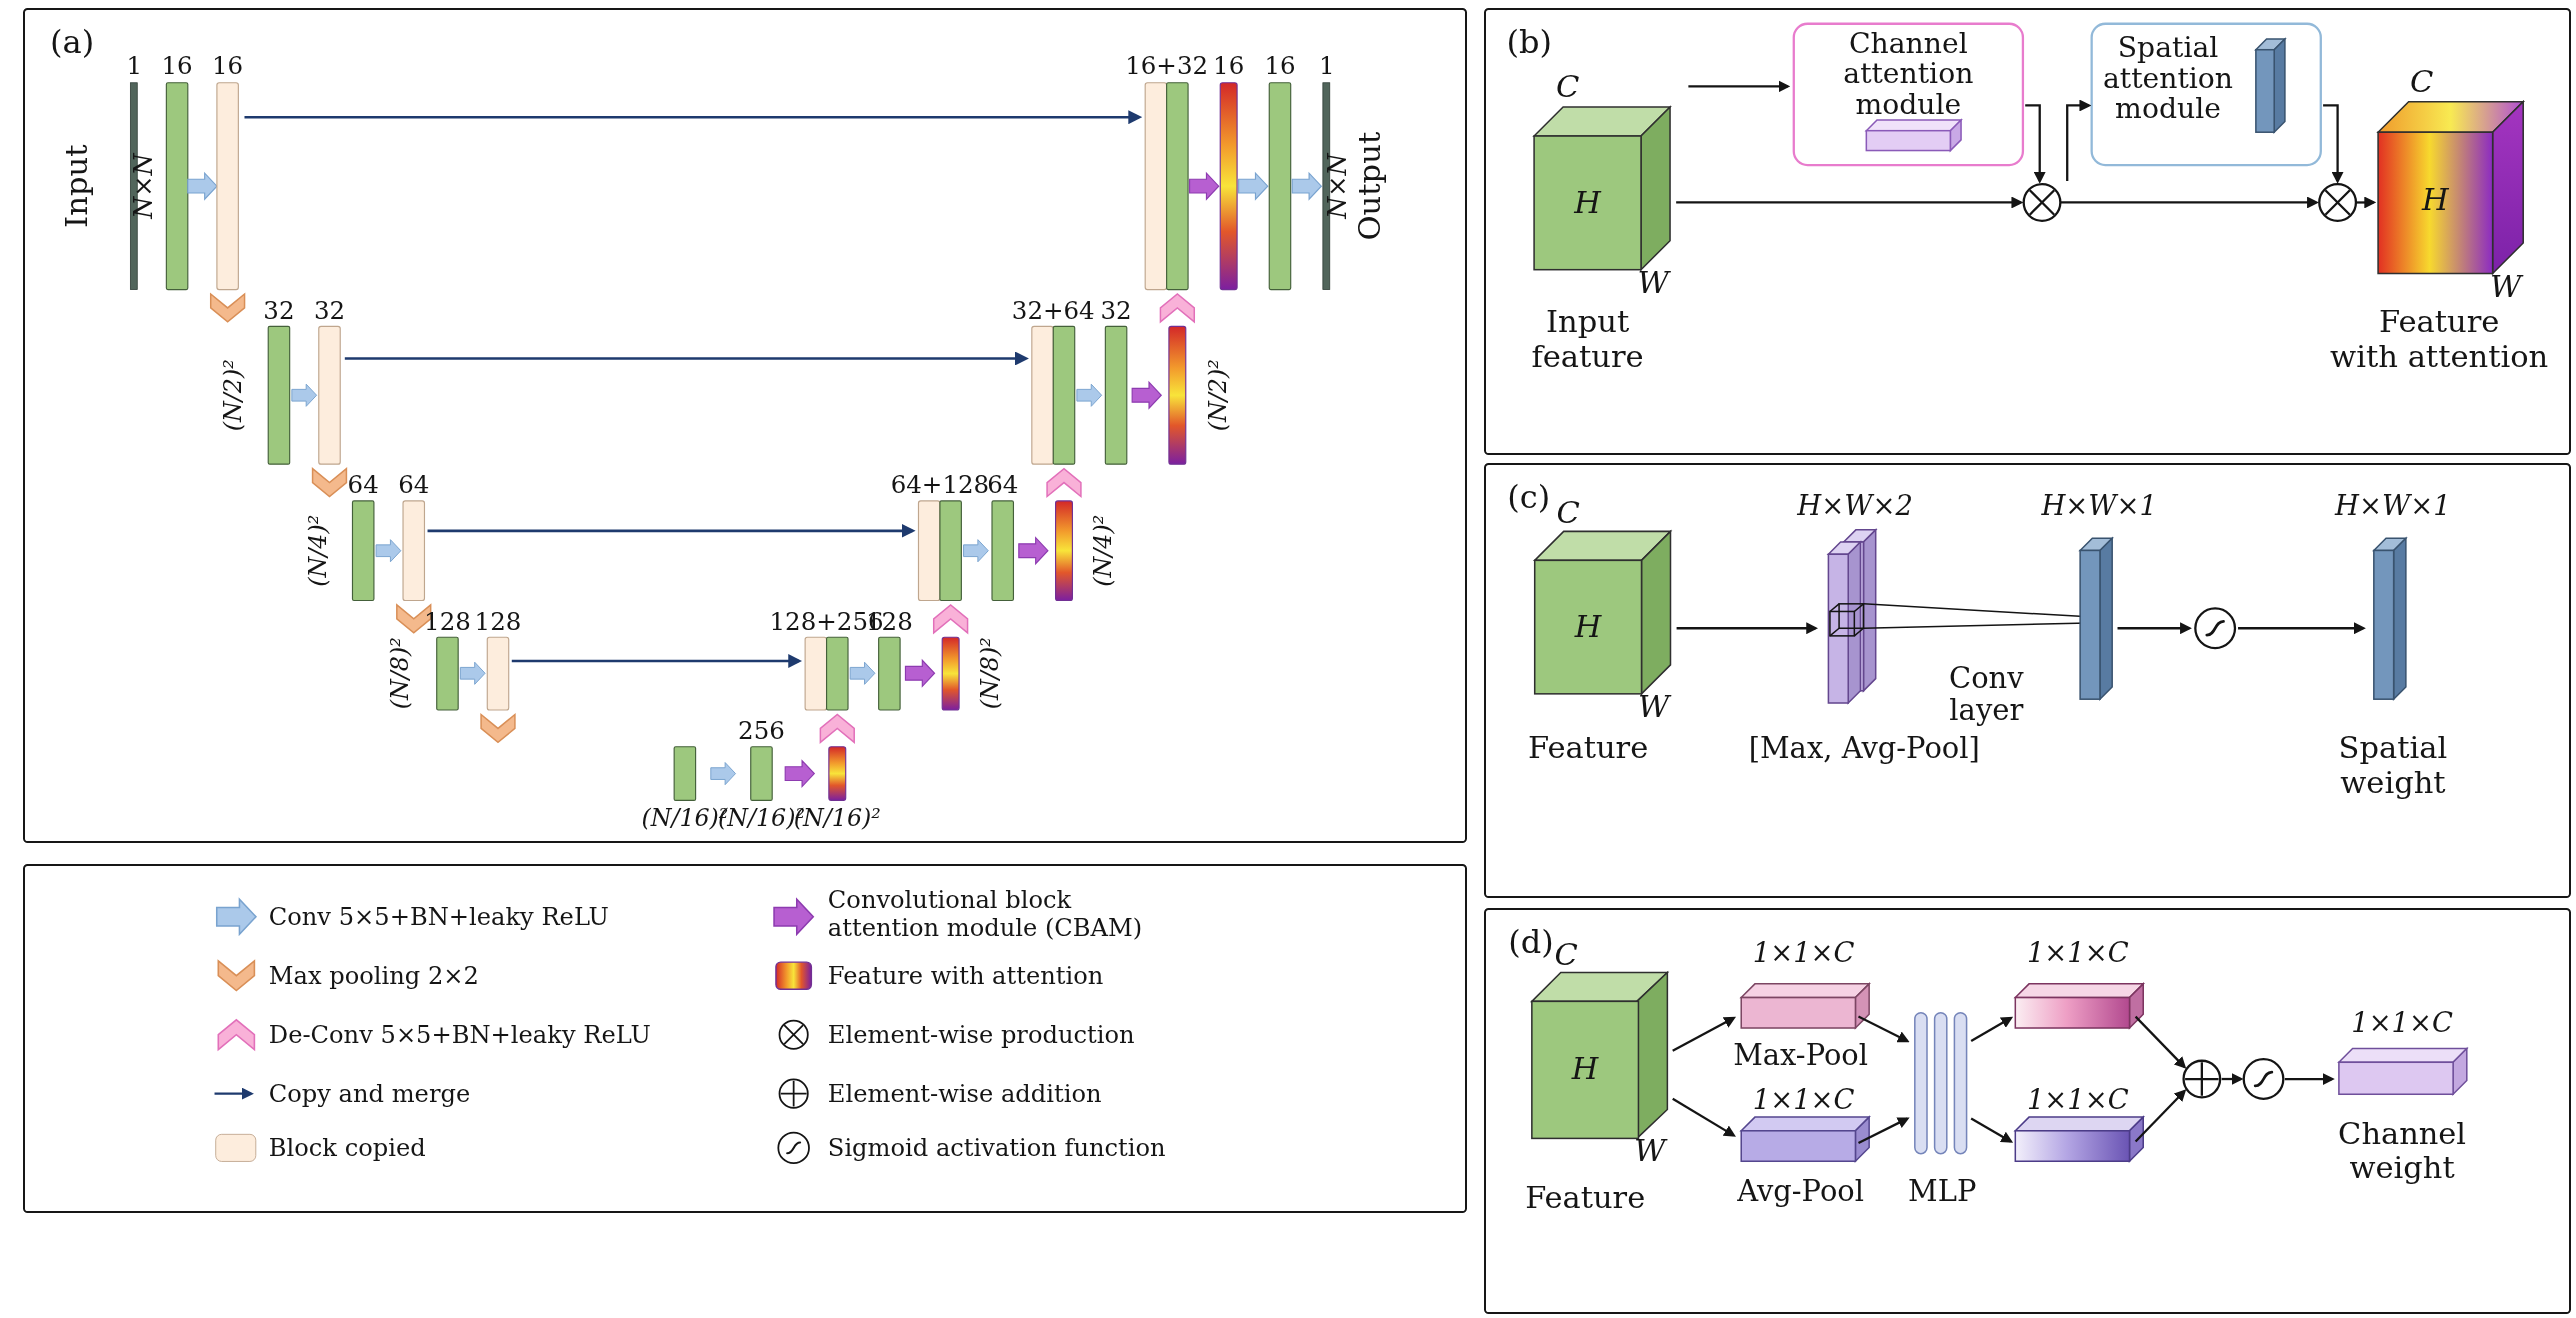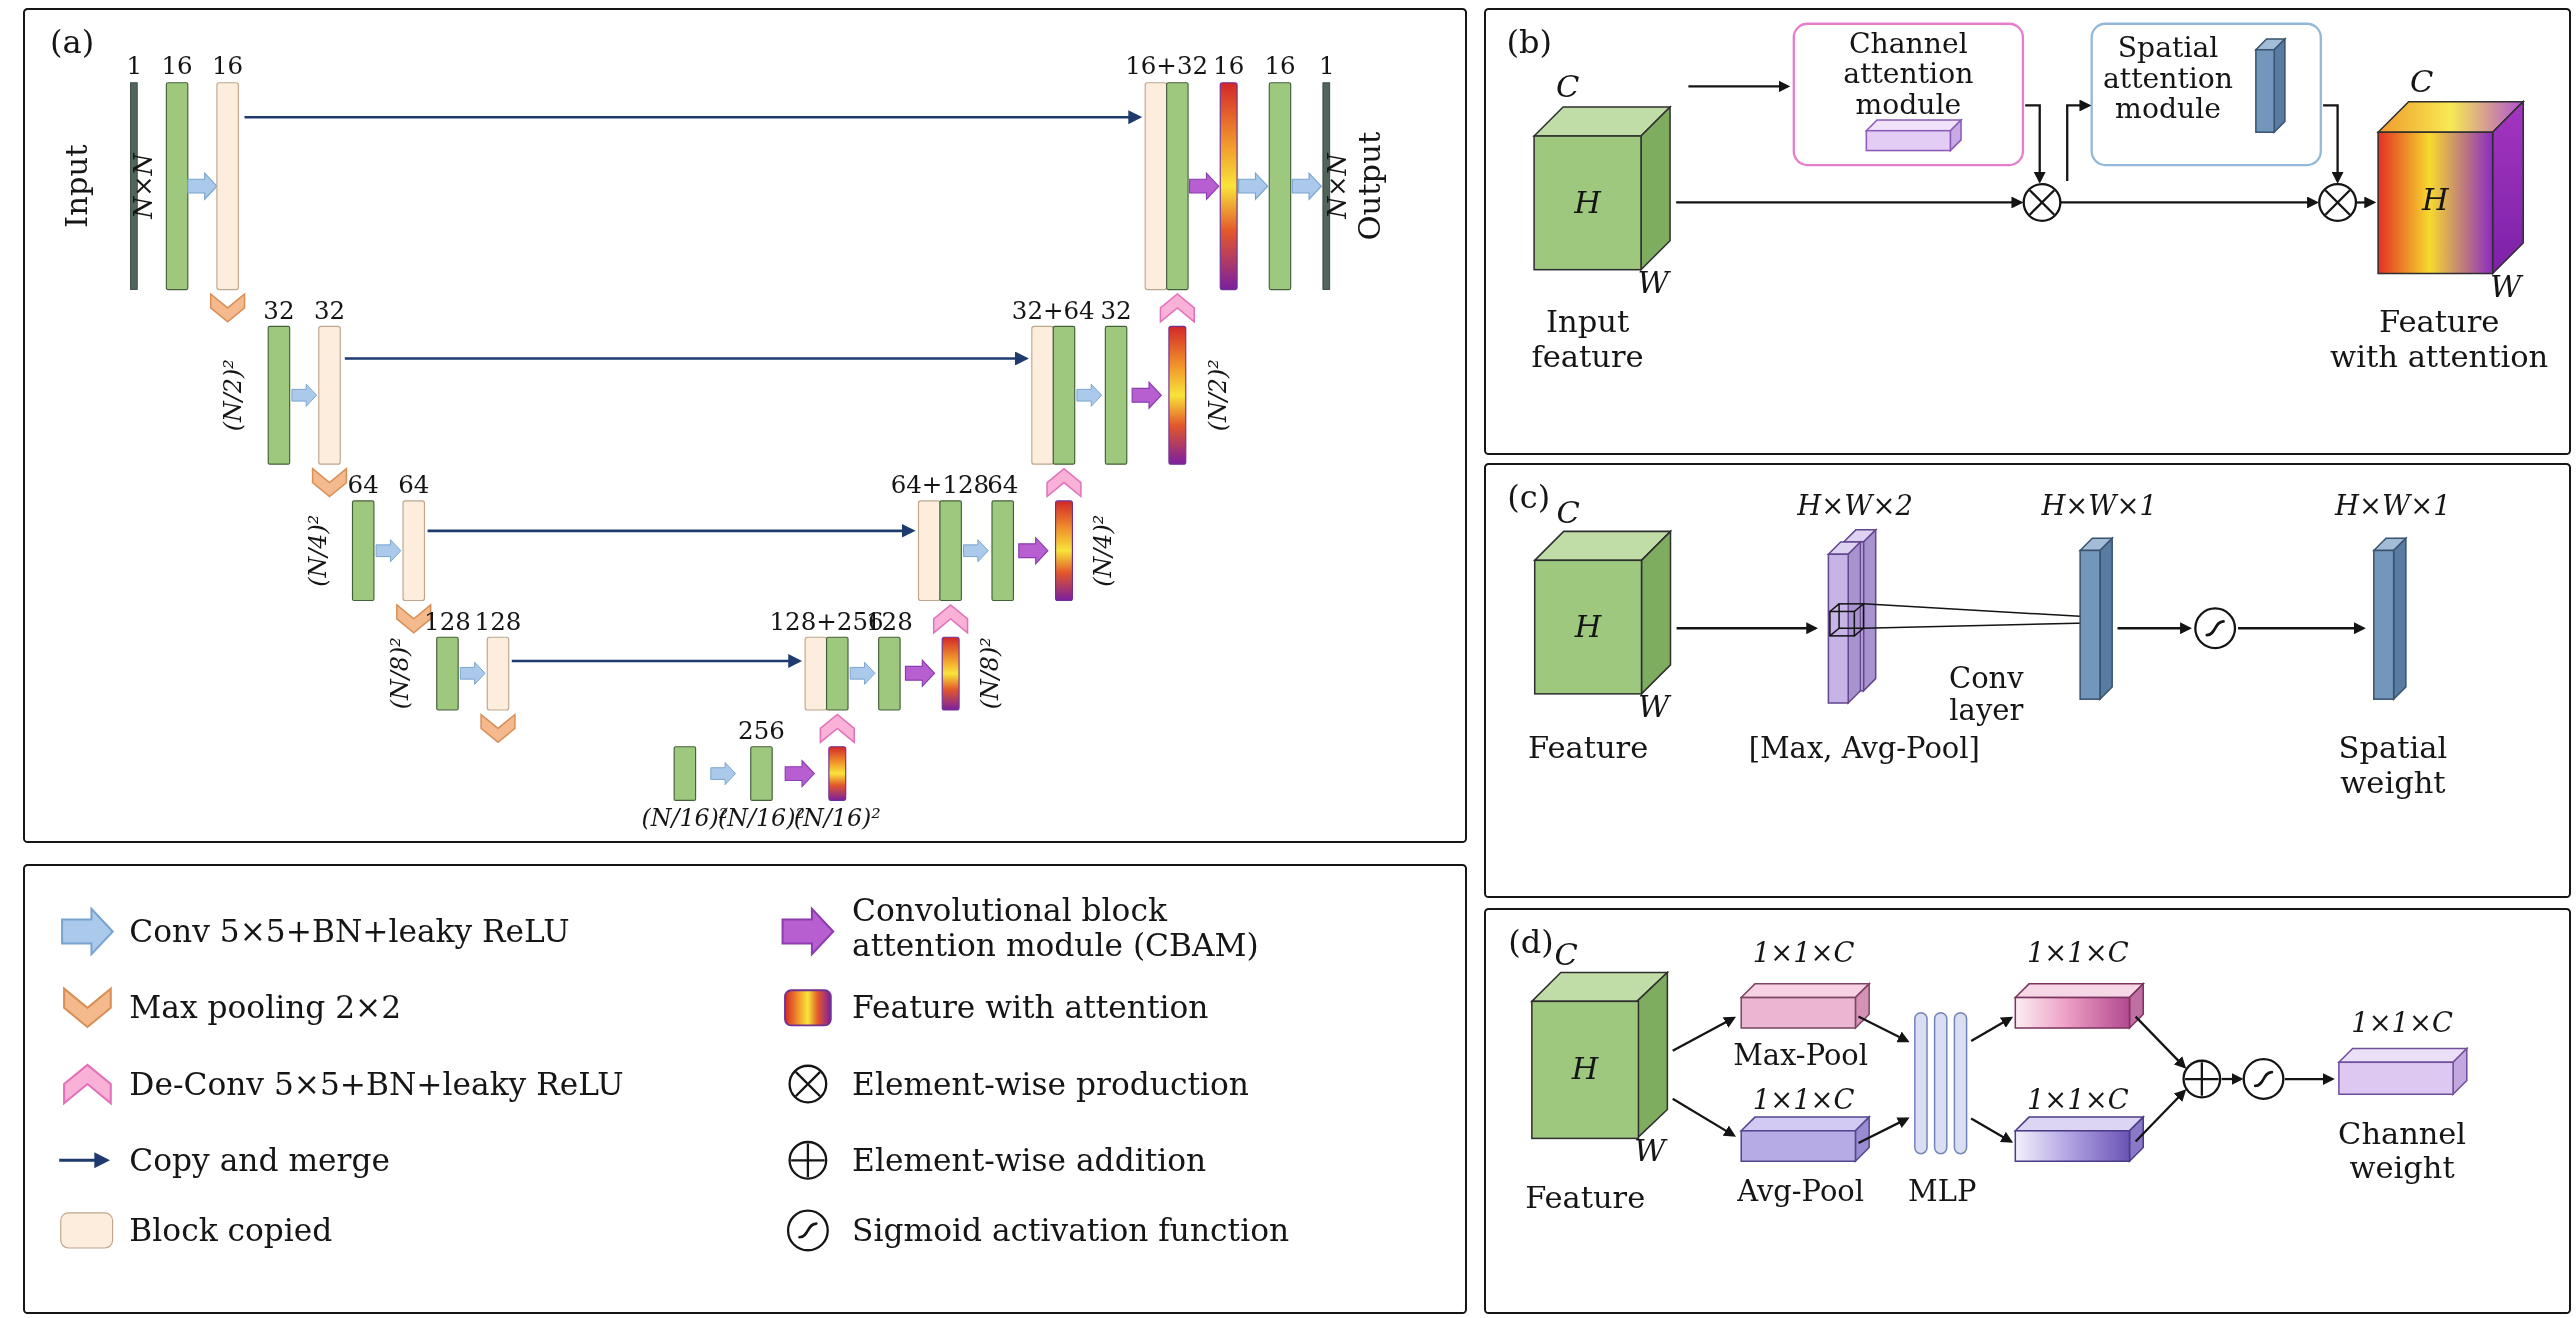--- a/index.html
+++ b/index.html
@@ -243,21 +243,21 @@
       <rect class="gbar" x="945" y="962" width="28" height="70" rx="2"></rect>
       <use href="#fatR" class="fatP" transform="translate(1009,997)"></use>
       <rect class="grad" x="1047" y="962" width="22" height="70" rx="3"></rect>
       <text class="mid" x="959" y="952" font-size="32">256</text>
       <text class="mid it" x="859" y="1066" font-size="31">(N/16)²</text>
       <text class="mid it" x="959" y="1066" font-size="31">(N/16)²</text>
       <text class="mid it" x="1058" y="1066" font-size="31">(N/16)²</text>
     </svg>
   </div>
 
-  <div class="panel" style="left:23px; top:864px; width:1444px; height:450px;">
+  <div class="panel" style="left:23px; top:864px; width:1444px; height:349px;">
     <svg viewBox="0 0 1875 585">
 
       <use href="#fatR" class="fatB" transform="translate(75,86) scale(1.75)"></use>
       <text x="130" y="100" font-size="41">Conv 5×5+BN+leaky ReLU</text>
 
       <use href="#chD" class="chO" transform="translate(75,186) scale(1.8)"></use>
       <text x="130" y="200" font-size="41">Max pooling 2×2</text>
 
       <use href="#chU" class="chP" transform="translate(75,286) scale(1.8)"></use>
       <text x="130" y="300" font-size="41">De-Conv 5×5+BN+leaky ReLU</text>

